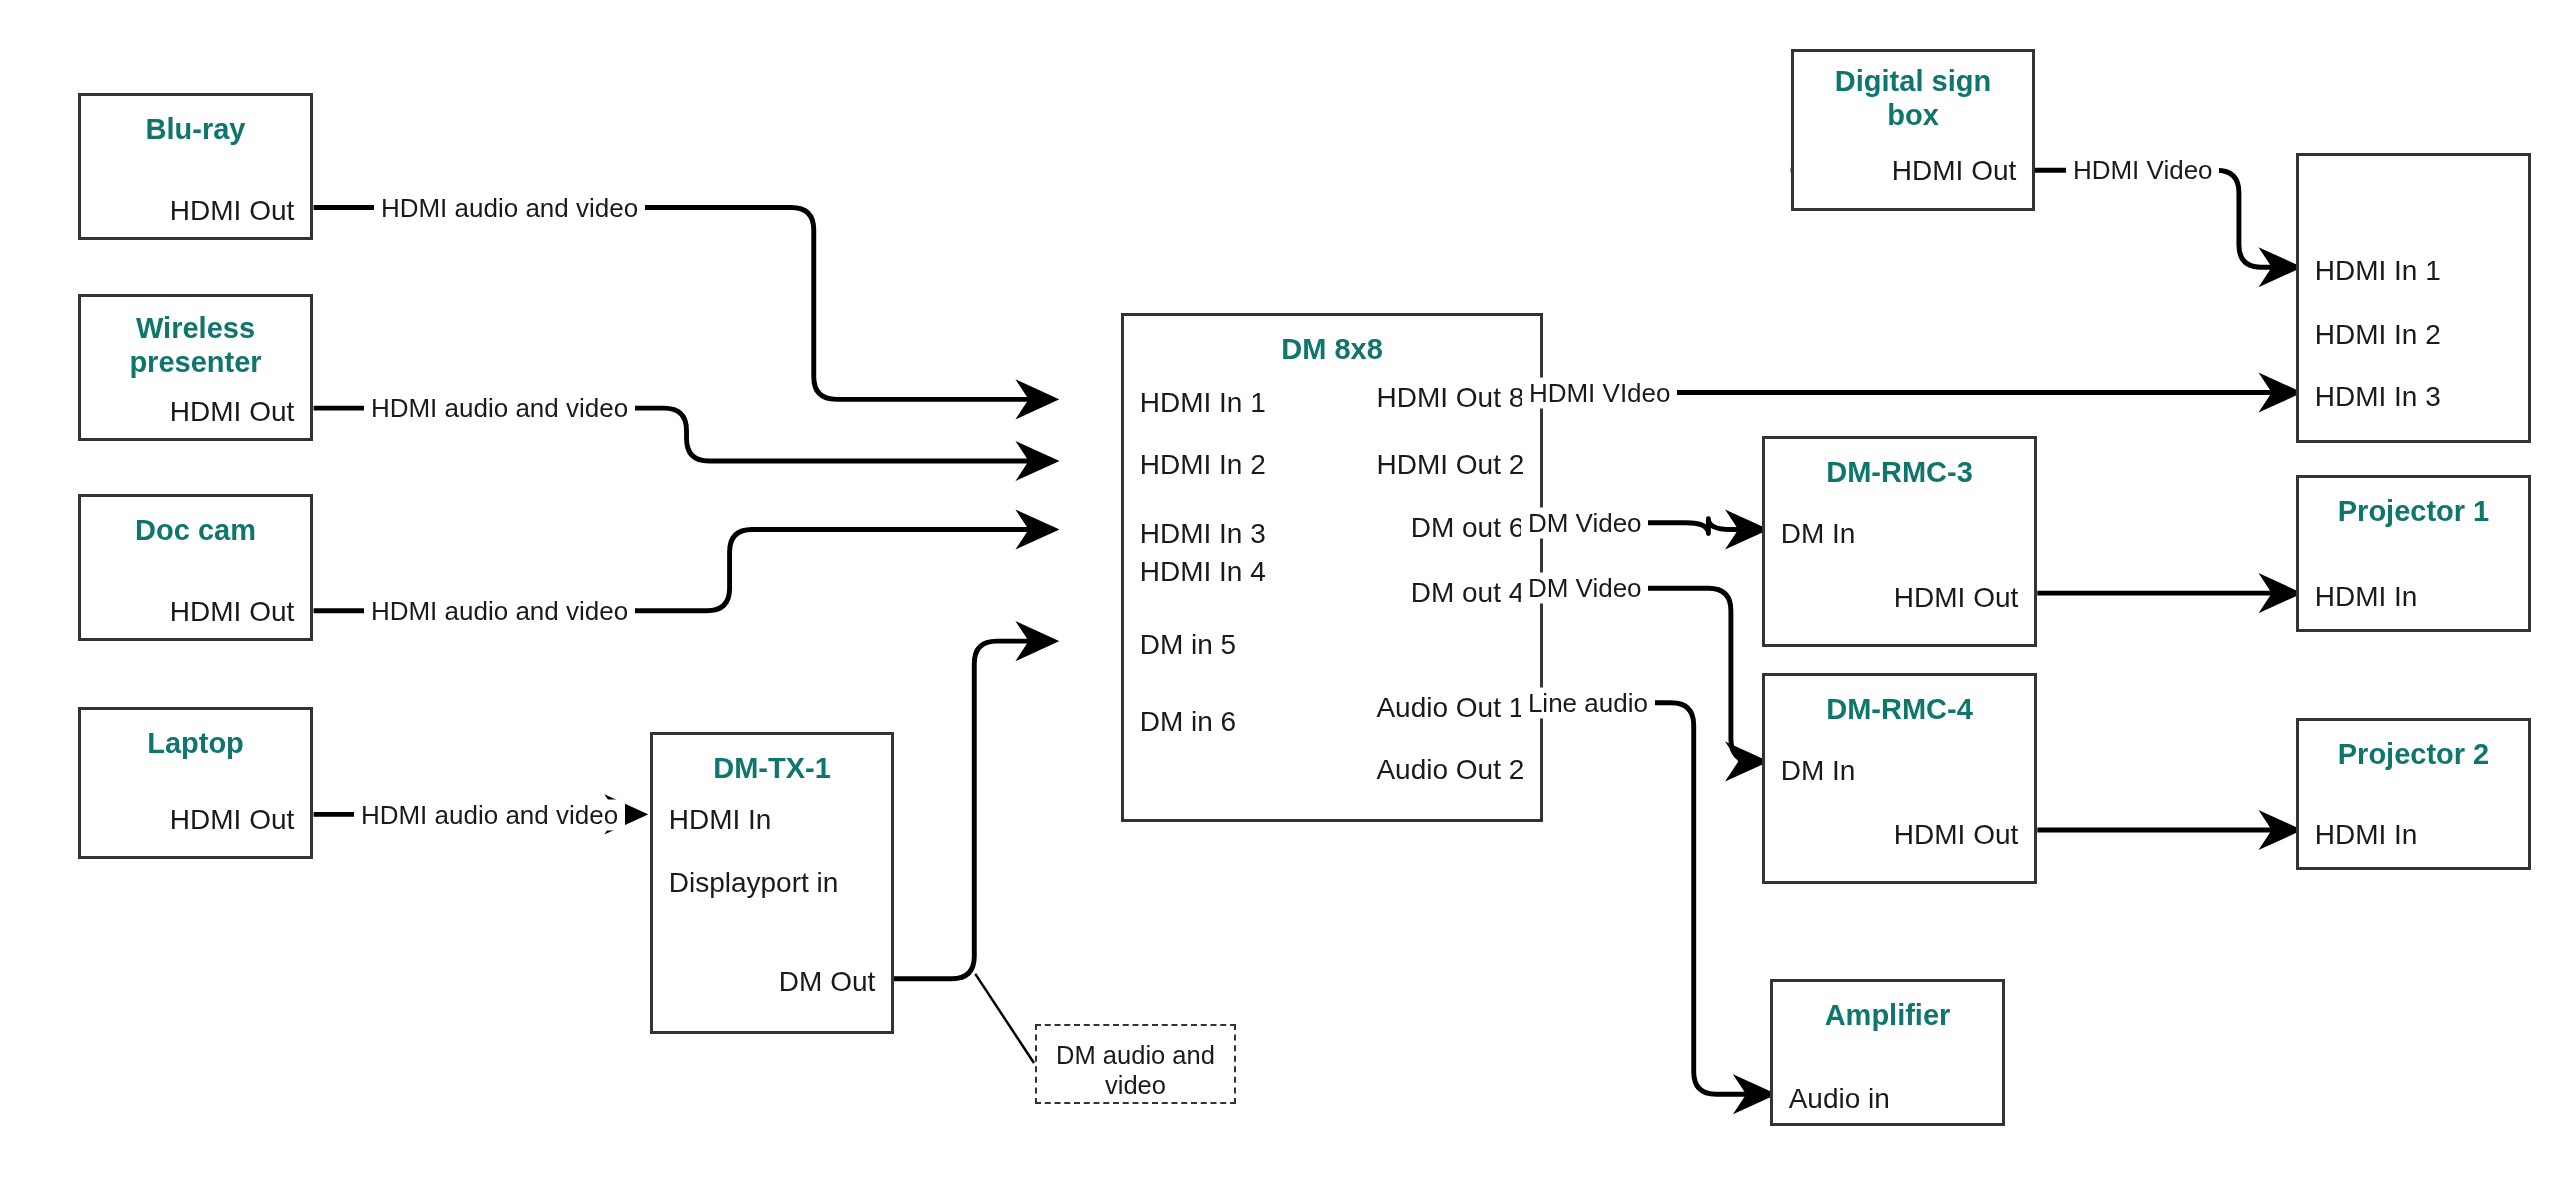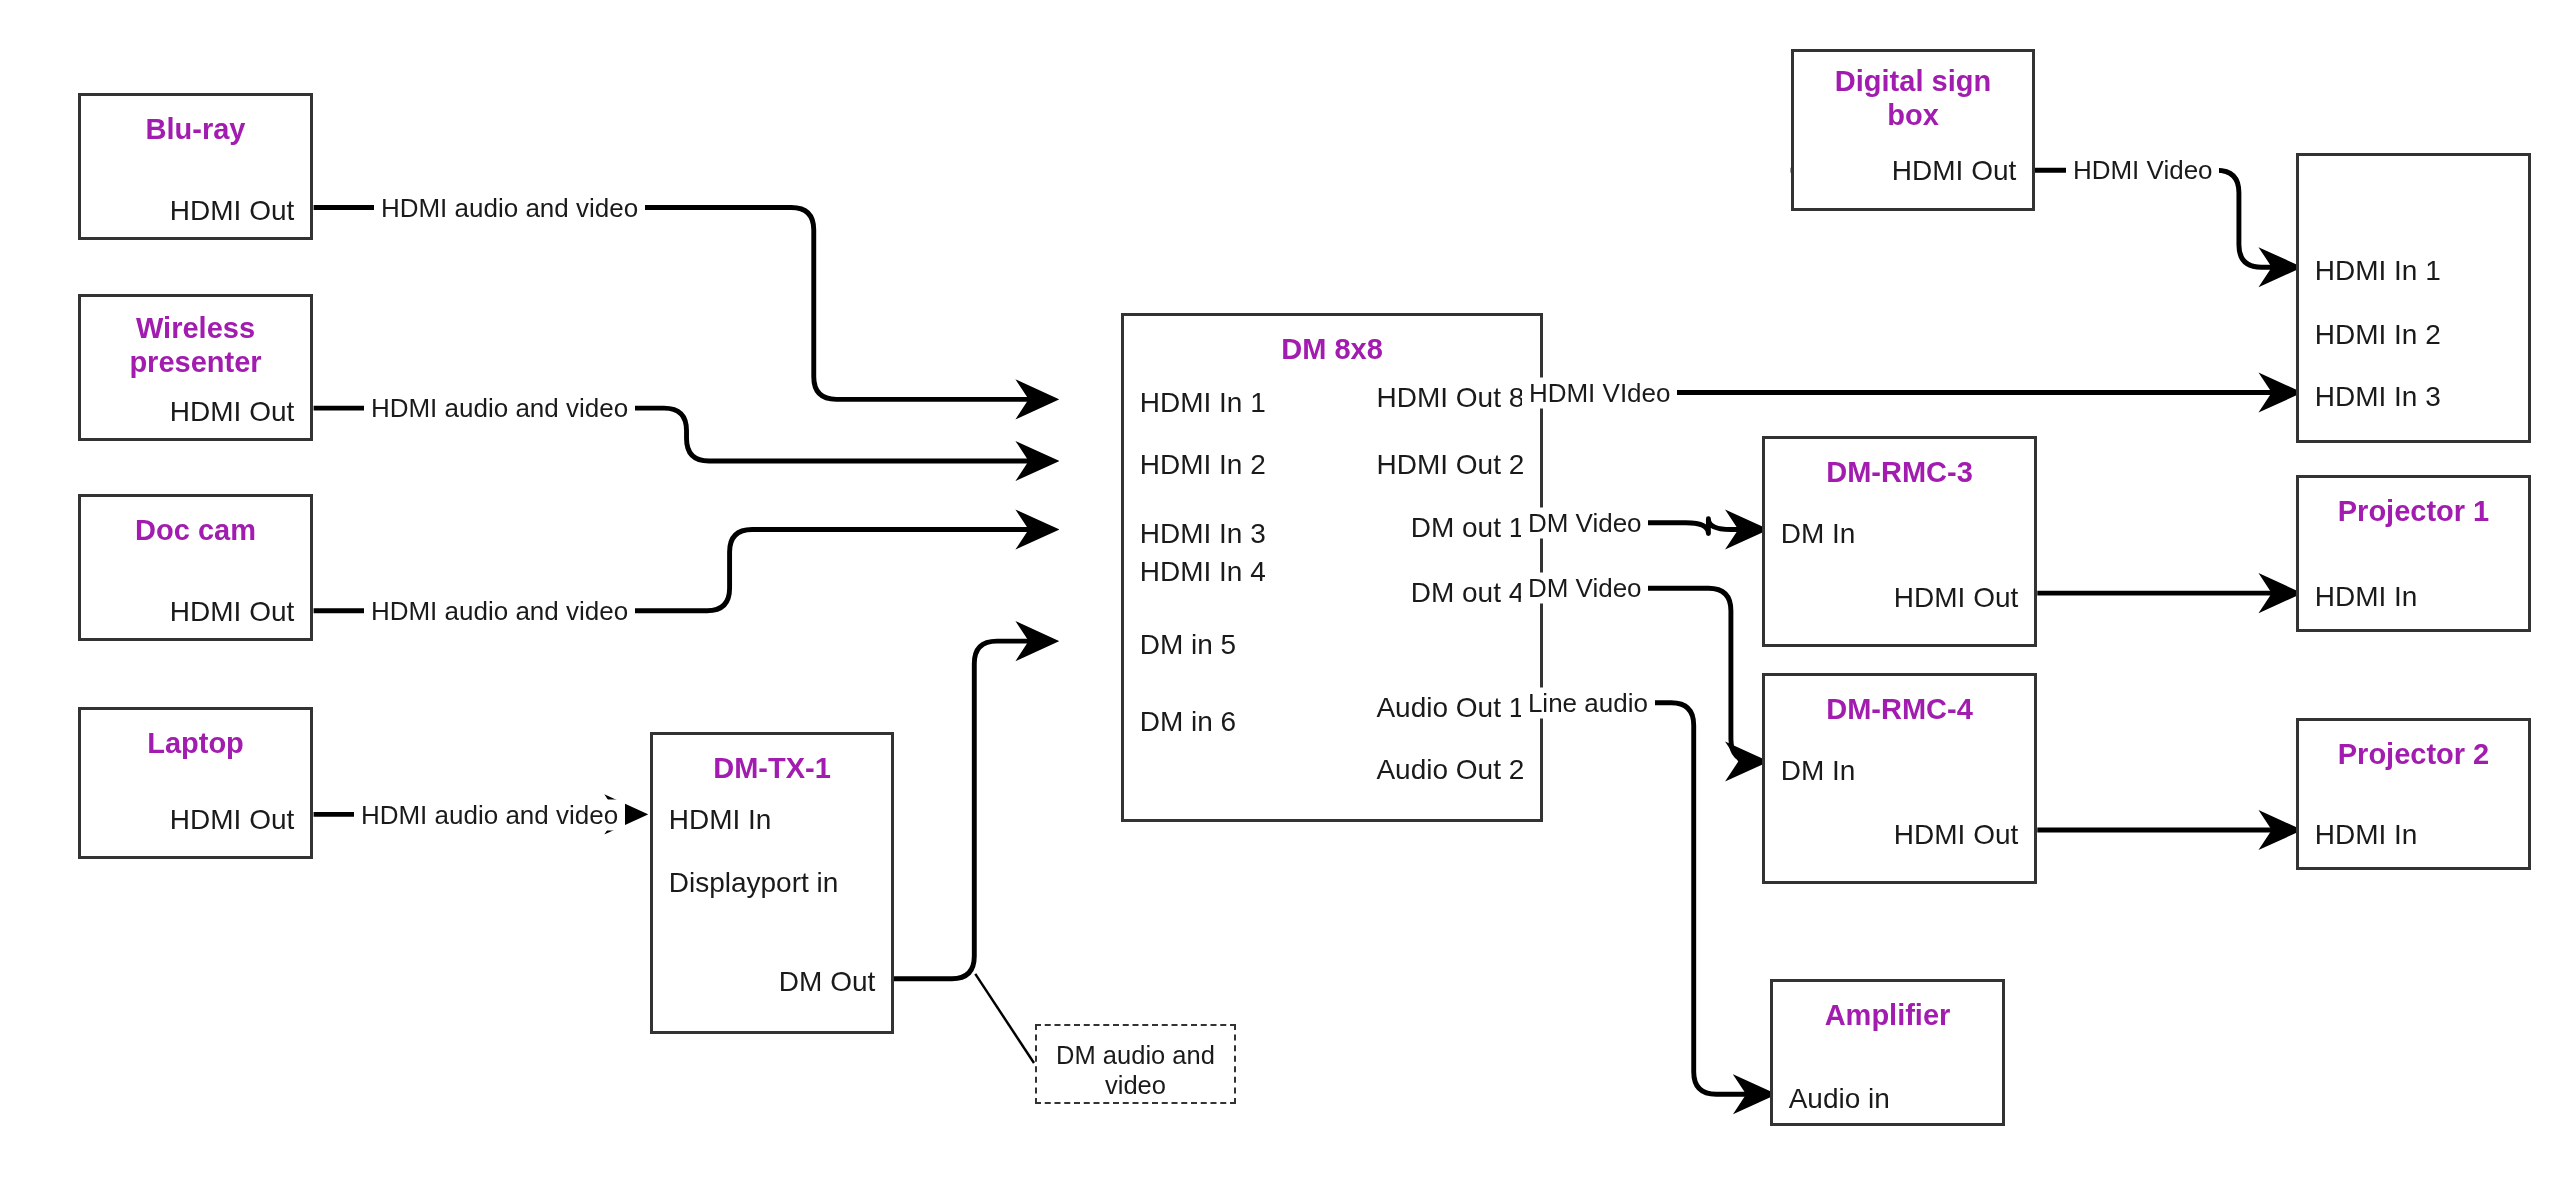--- a/index.html
+++ b/index.html
@@ -36,21 +36,21 @@
   .node-box.dashed {
     border: 2px dashed #333333;
   }
   .node-title {
     position: absolute;
     left: 0;
     right: 0;
     text-align: center;
     font-weight: bold;
     font-size: 29px;
-    color: #a21caf;
+    color: #0f766e;
     line-height: 1.18;
     white-space: pre-line;
   }
   .port {
     position: absolute;
     font-size: 28px;
     color: #1a1a1a;
     white-space: nowrap;
   }
   .port.left  { left: 15.7px;  text-align: left; }
@@ -150,21 +150,21 @@
 
     <div class="port left" style="top:71px;">HDMI In 1</div>
     <div class="port left" style="top:133px;">HDMI In 2</div>
     <div class="port left" style="top:202px;">HDMI In 3</div>
     <div class="port left" style="top:240px;">HDMI In 4</div>
     <div class="port left" style="top:313px;">DM in 5</div>
     <div class="port left" style="top:390px;">DM in 6</div>
 
     <div class="port right" style="top:66px;">HDMI Out 8</div>
     <div class="port right" style="top:133px;">HDMI Out 2</div>
-    <div class="port right" style="top:196px;">DM out 1</div>
+    <div class="port right" style="top:196px;">DM out 6</div>
     <div class="port right" style="top:261px;">DM out 4</div>
     <div class="port right" style="top:376px;">Audio Out 1</div>
     <div class="port right" style="top:438px;">Audio Out 2</div>
   </div>
 
   <div class="node-box dashed" style="left:1035px; top:1024px; width:201px; height:80px;">
     <div class="annot-text" style="top:13.7px;">DM audio and
 video</div>
   </div>
 

